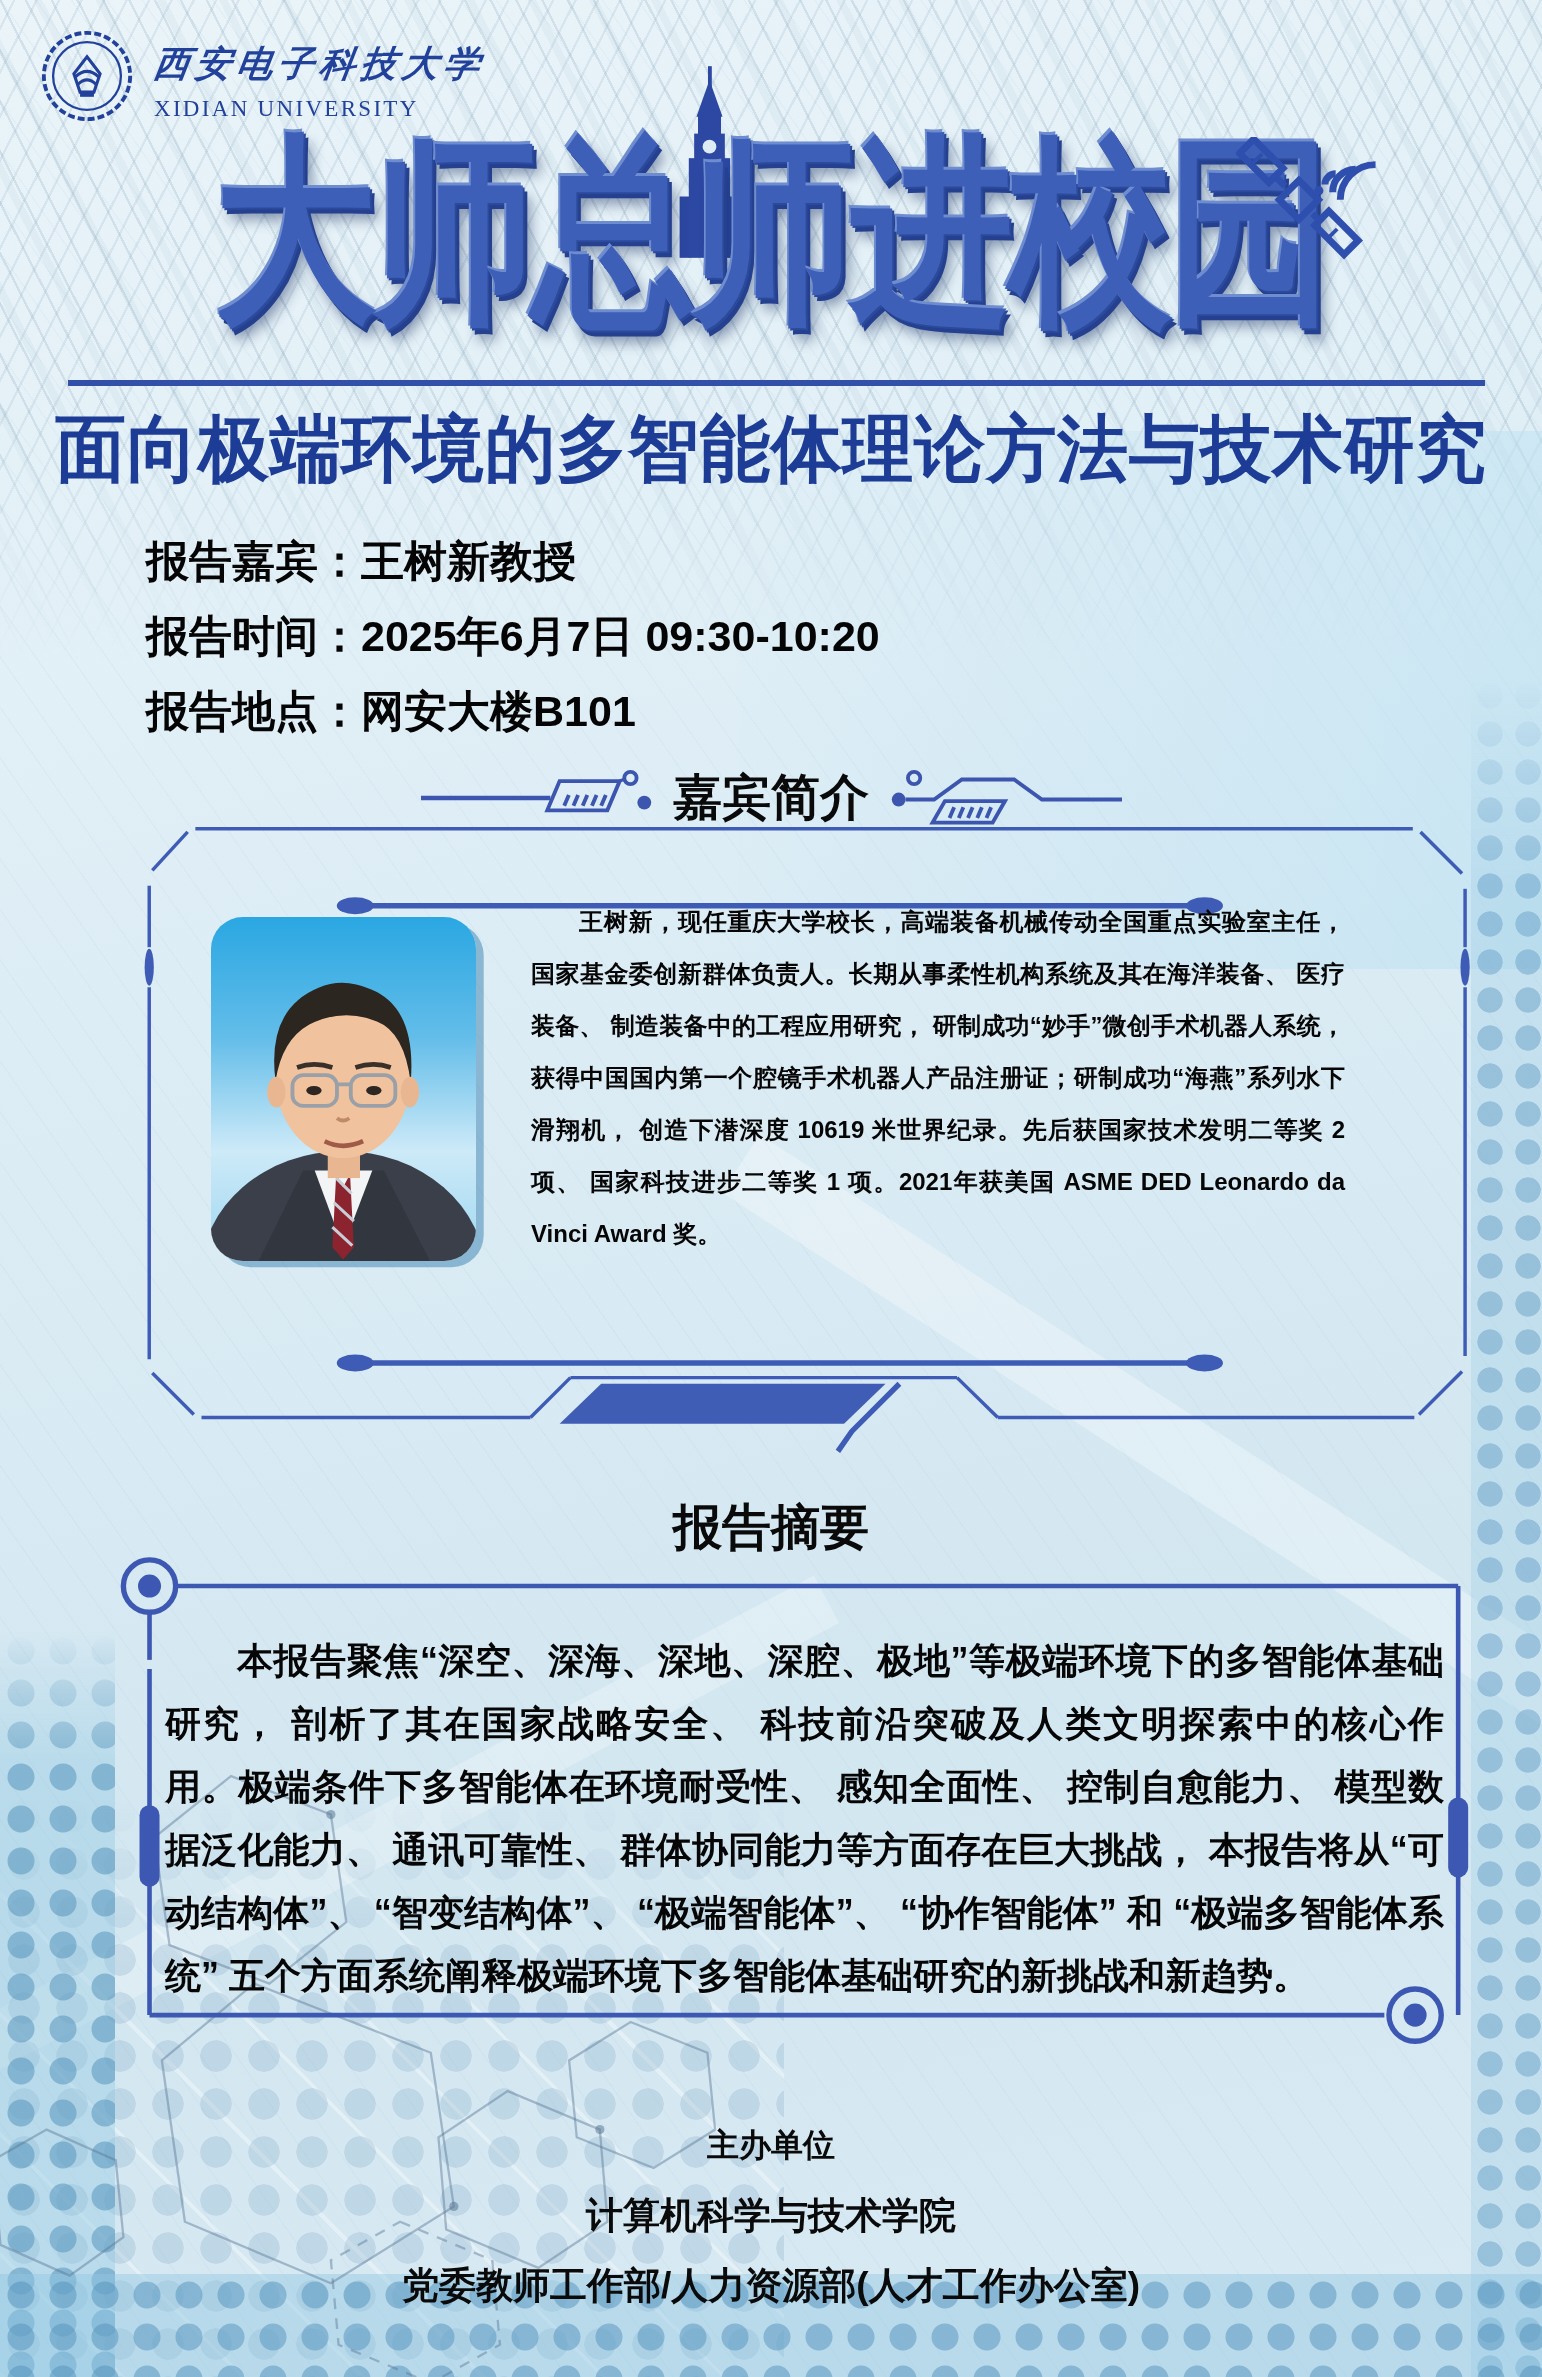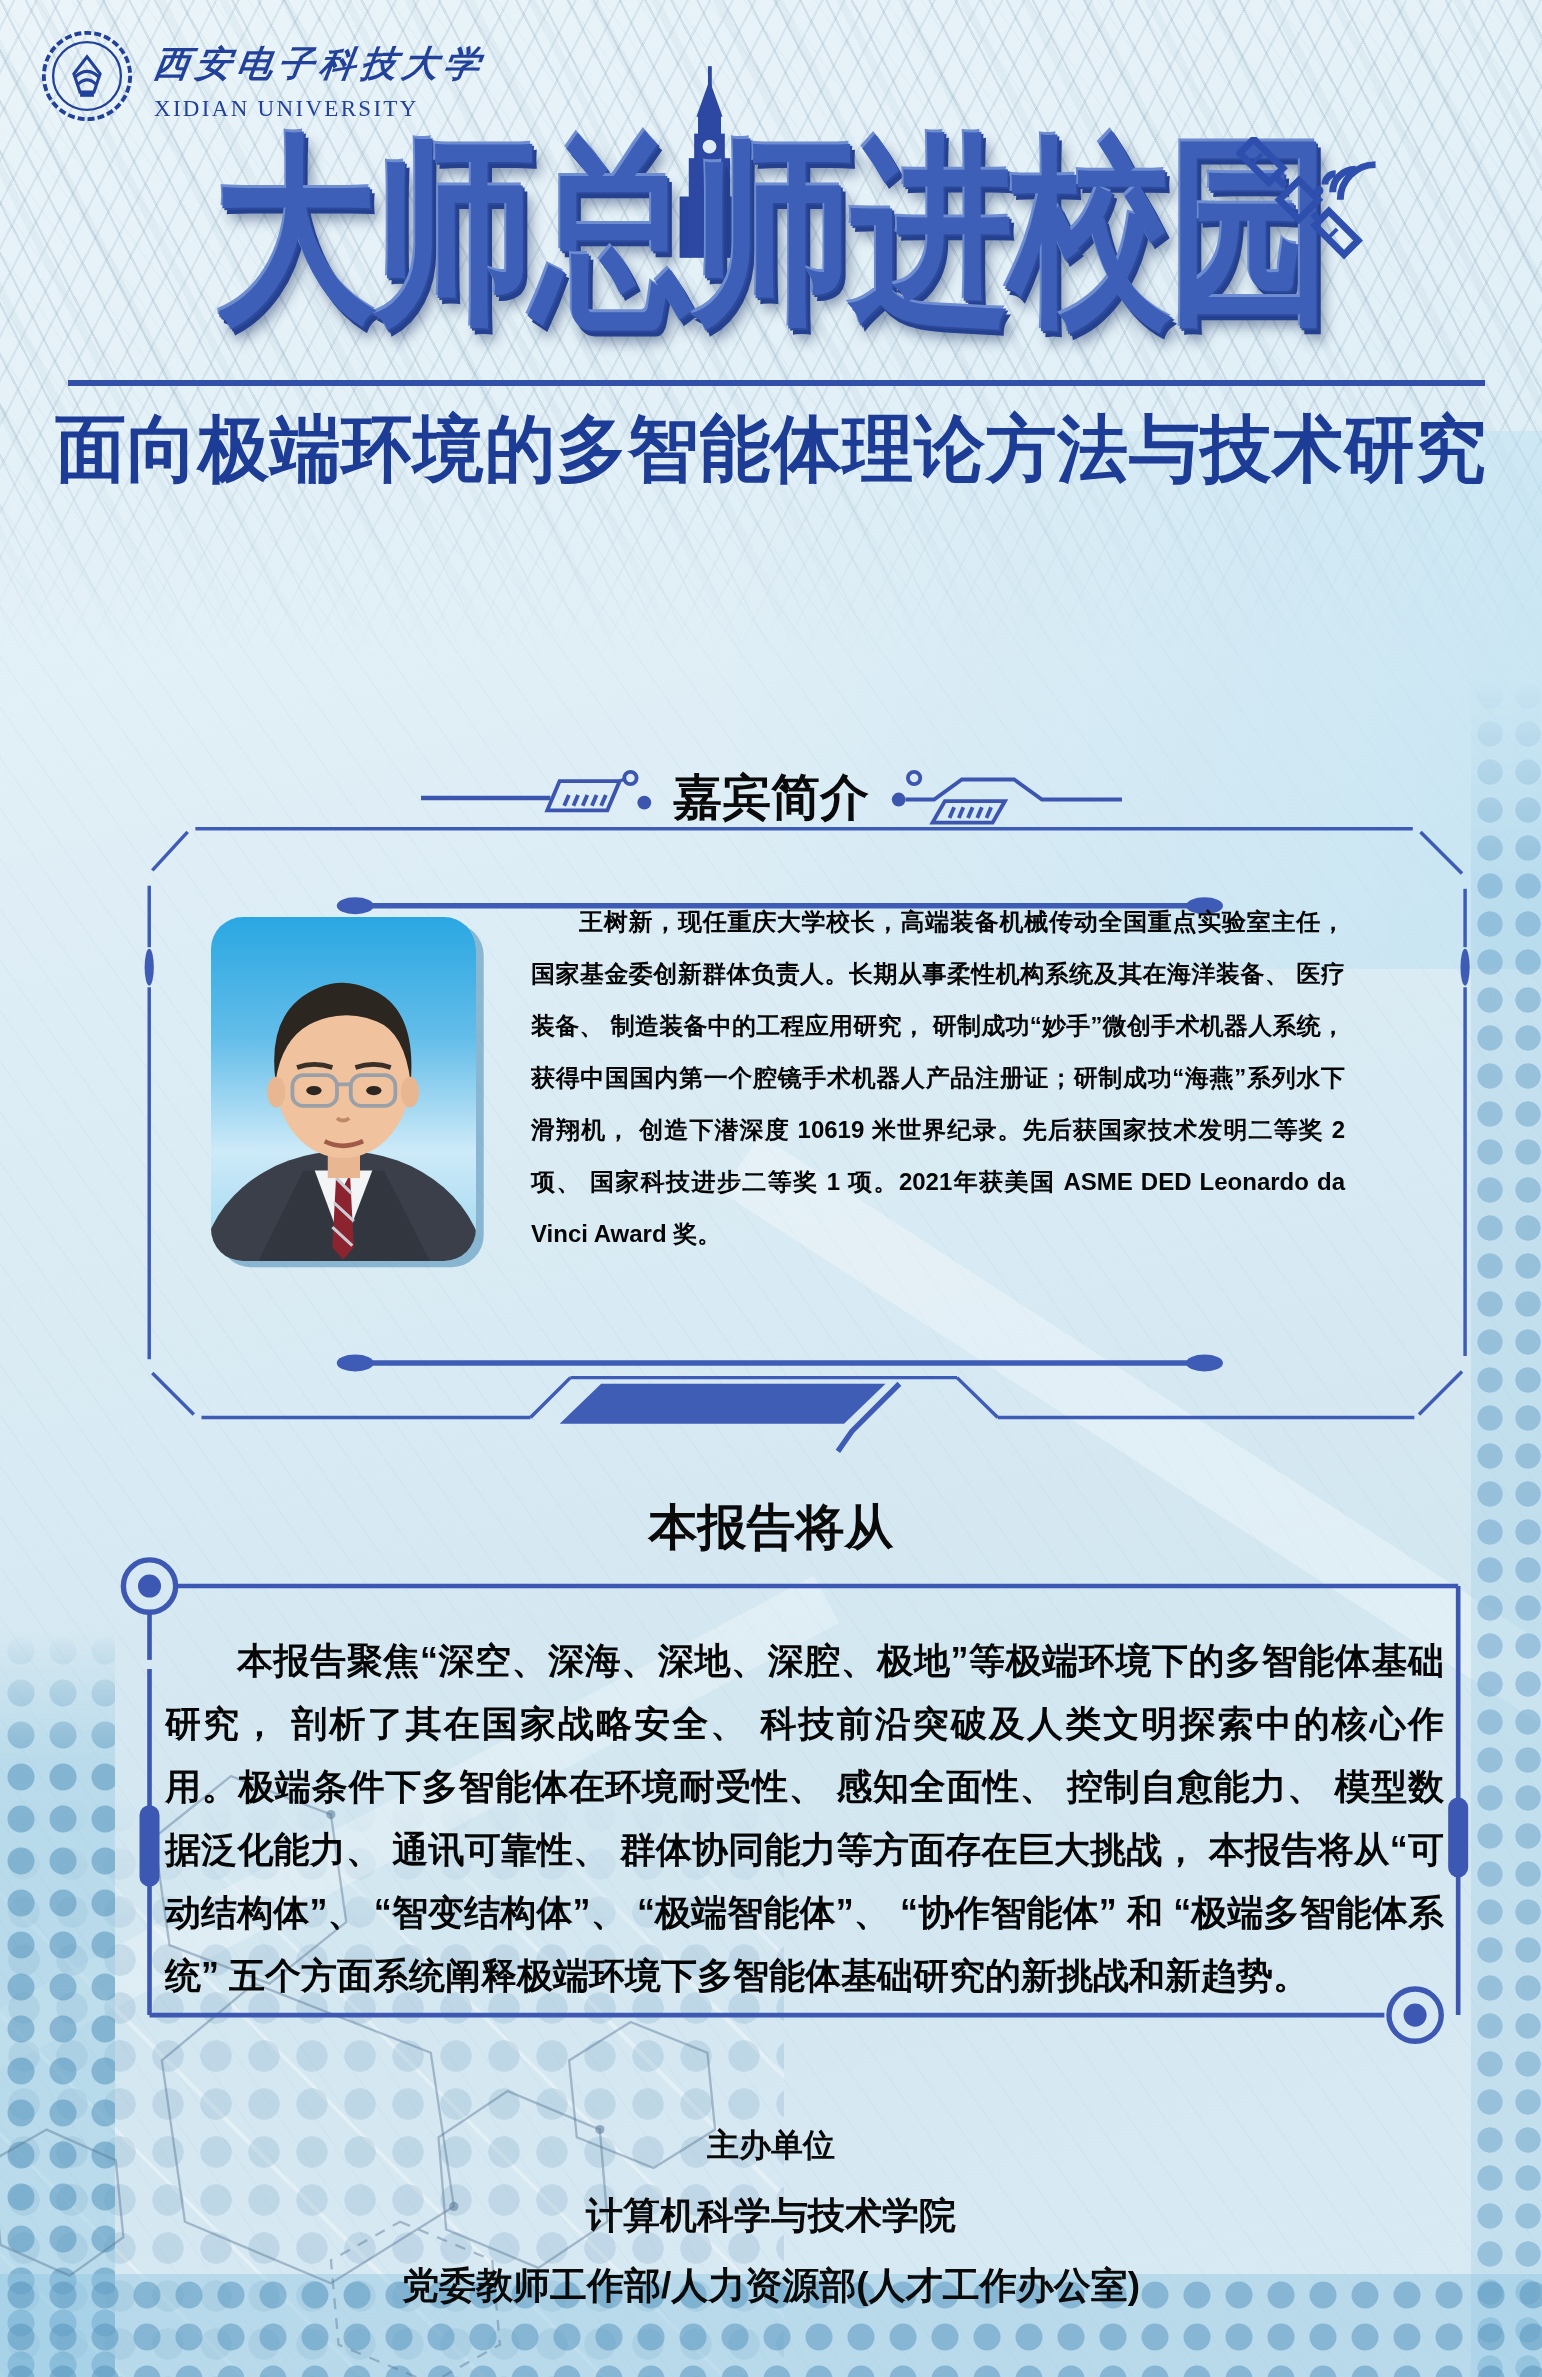--- a/index.html
+++ b/index.html
@@ -147,20 +147,31 @@
       <path d="M126 72 A30 30 0 0 1 156 42"></path>
       <path d="M136 82 A46 46 0 0 1 182 36"></path>
       <circle cx="108" cy="70" r="6" fill="#2f4fae" stroke="none"></circle>
     </svg>
   </div>
 
   <div class="abs title-divider"></div>
 
   <div class="abs subtitle">面向极端环境的多智能体理论方法与技术研究</div>
 
+  <div class="abs info">
+    <div>
+      <span>报告嘉宾：</span><span>王树新教授</span>
+    </div>
+    <div>
+      <span>报告时间：</span><span>2025年6月7日  09:30-10:20</span>
+    </div>
+    <div>
+      <span>报告地点：</span><span>网安大楼B101</span>
+    </div>
+  </div>
 
   <div class="abs sec-head guest-head" style="width:100%;font-family:Liberation Mono, monospace;">
     <span>
       <svg width="231" height="62" viewBox="0 0 300 80" fill="none" stroke="#3c55ae">
         <line x1="0" y1="40" x2="168" y2="40" stroke-width="6"></line>
         <polygon points="180,18 258,18 242,56 164,56" stroke-width="5"></polygon>
         <path d="M186 50 L192 36 M198 50 L204 36 M210 50 L216 36 M222 50 L228 36 M234 50 L240 36" stroke-width="5"></path>
         <circle cx="272" cy="14" r="8" stroke-width="5"></circle>
         <circle cx="290" cy="46" r="9" fill="#3c55ae" stroke="none"></circle>
         <line x1="258" y1="18" x2="266" y2="15" stroke-width="4"></line>
@@ -226,21 +237,21 @@
       <path d="M188 196 Q212 188 234 196" stroke="#3a302a" stroke-width="6" fill="none"></path>
       <ellipse cx="134" cy="226" rx="10" ry="6" fill="#2e2620"></ellipse>
       <ellipse cx="212" cy="226" rx="10" ry="6" fill="#2e2620"></ellipse>
       <path d="M164 262 Q172 268 180 262" stroke="#c08a66" stroke-width="5" fill="none"></path>
       <path d="M148 292 Q172 304 198 292" stroke="#a05a48" stroke-width="6" fill="none"></path>
     </svg>
   </div>
 
   <div class="abs bio">王树新，现任重庆大学校长，高端装备机械传动全国重点实验室主任， 国家基金委创新群体负责人。长期从事柔性机构系统及其在海洋装备、 医疗装备、 制造装备中的工程应用研究， 研制成功“妙手”微创手术机器人系统， 获得中国国内第一个腔镜手术机器人产品注册证；研制成功“海燕”系列水下滑翔机， 创造下潜深度 10619 米世界纪录。先后获国家技术发明二等奖 2 项、 国家科技进步二等奖 1 项。2021年获美国 ASME DED Leonardo da Vinci Award 奖。</div>
 
-  <div class="abs sec-head abstract-head">本报告将从</div>
+  <div class="abs sec-head abstract-head">报告摘要</div>
 
   <div class="abs" style="left:108px;top:1546px;">
     <svg width="1384" height="523" viewBox="140 2010 1800 680" fill="none" stroke="#3c58b2">
       <circle cx="194" cy="2062" r="34" stroke-width="7"></circle>
       <circle cx="194" cy="2062" r="15" fill="#3c58b2" stroke="none"></circle>
       <line x1="228" y1="2062" x2="1896" y2="2062" stroke-width="6"></line>
       <line x1="194" y1="2096" x2="194" y2="2158" stroke-width="6"></line>
       <line x1="194" y1="2170" x2="194" y2="2620" stroke-width="6"></line>
       <line x1="194" y1="2360" x2="194" y2="2440" stroke-width="26" stroke-linecap="round"></line>
       <line x1="1896" y1="2062" x2="1896" y2="2620" stroke-width="6"></line>

